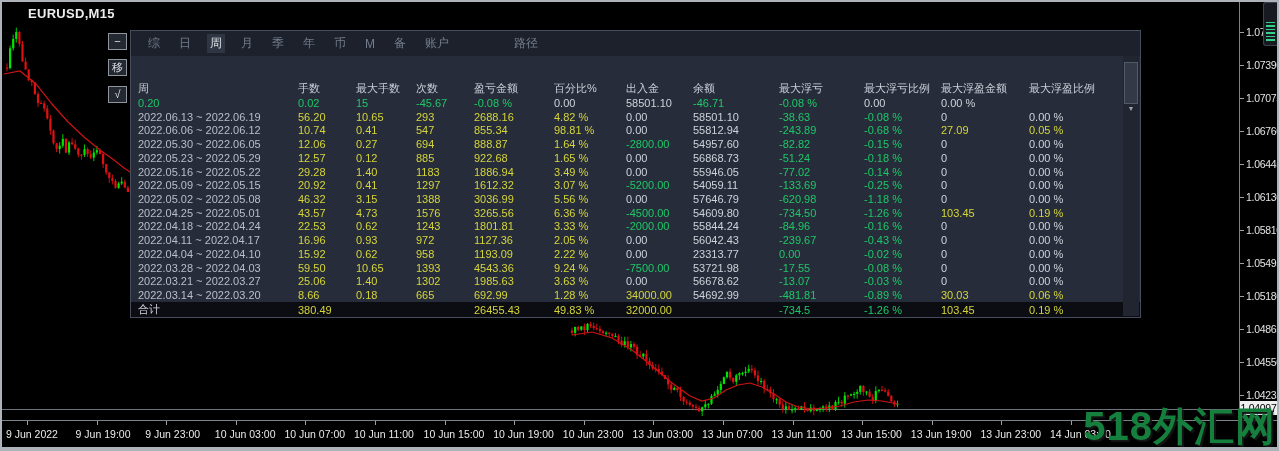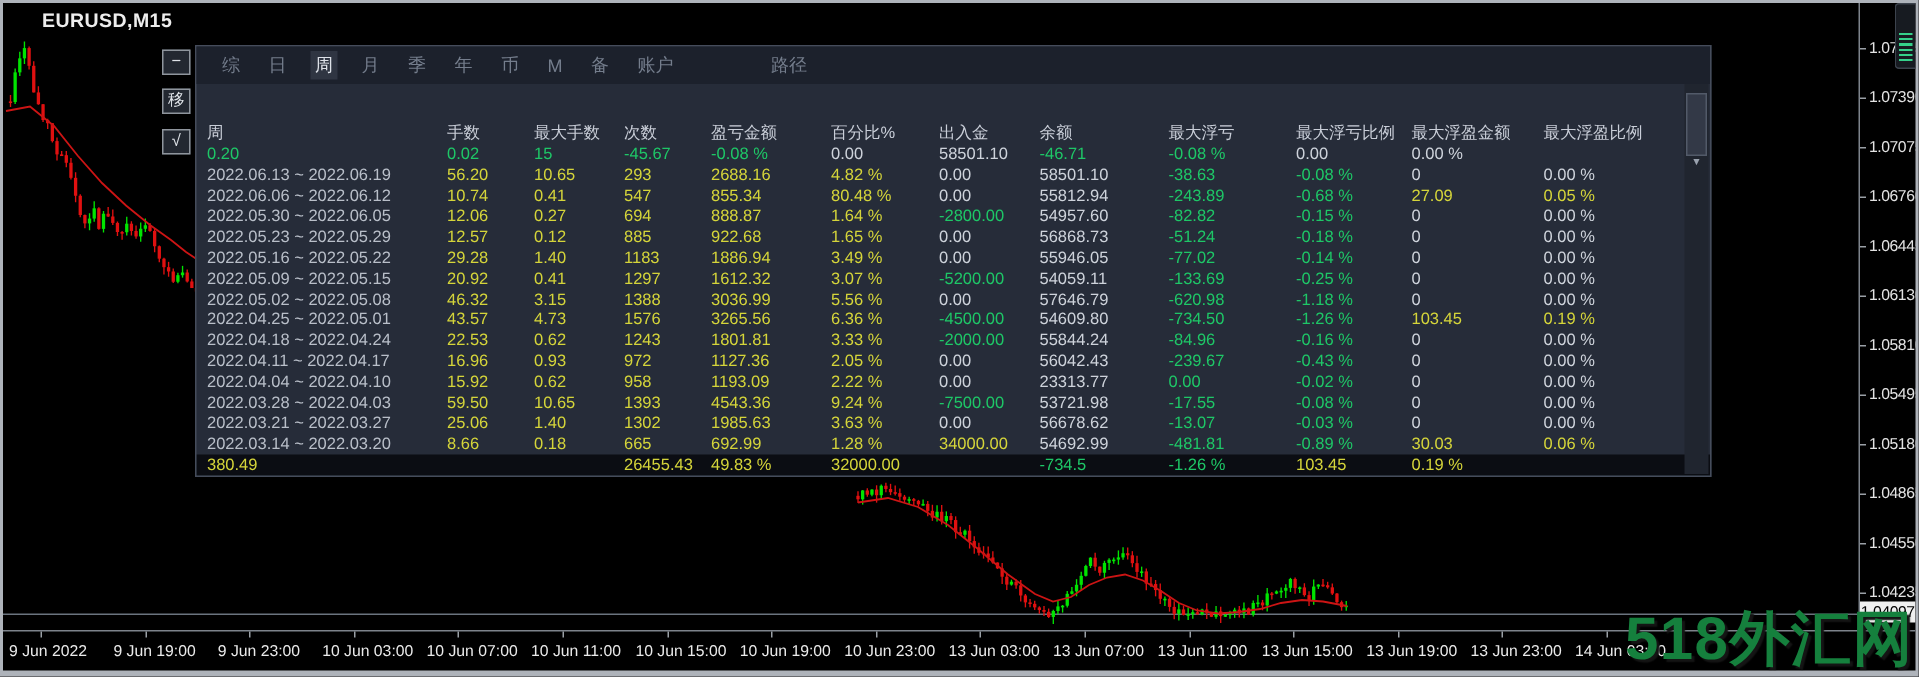--- a/index.html
+++ b/index.html
@@ -492,21 +492,21 @@
           <span class="c-g">-0.08 %</span>
           <span class="c-w">0</span>
           <span class="c-w">0.00 %</span>
         </div>
         <div class="trow">
           <span class="c-d">2022.06.06 ~ 2022.06.12</span>
           <span class="c-y">10.74</span>
           <span class="c-y">0.41</span>
           <span class="c-y">547</span>
           <span class="c-y">855.34</span>
-          <span class="c-y">80.48 %</span>
+          <span class="c-y">98.81 %</span>
           <span class="c-w">0.00</span>
           <span class="c-w">55812.94</span>
           <span class="c-g">-243.89</span>
           <span class="c-g">-0.68 %</span>
           <span class="c-y">27.09</span>
           <span class="c-y">0.05 %</span>
         </div>
         <div class="trow">
           <span class="c-d">2022.05.30 ~ 2022.06.05</span>
           <span class="c-y">12.06</span>
@@ -669,20 +669,21 @@
           <span class="c-y">692.99</span>
           <span class="c-y">1.28 %</span>
           <span class="c-y">34000.00</span>
           <span class="c-w">54692.99</span>
           <span class="c-g">-481.81</span>
           <span class="c-g">-0.89 %</span>
           <span class="c-y">30.03</span>
           <span class="c-y">0.06 %</span>
         </div>
         <div class="trow total">
+          <span class="c-w">合计</span>
           <span class="c-y">380.49</span>
           <span></span>
           <span></span>
           <span class="c-y">26455.43</span>
           <span class="c-y">49.83 %</span>
           <span class="c-y">32000.00</span>
           <span></span>
           <span class="c-g">-734.5</span>
           <span class="c-g">-1.26 %</span>
           <span class="c-y">103.45</span>

